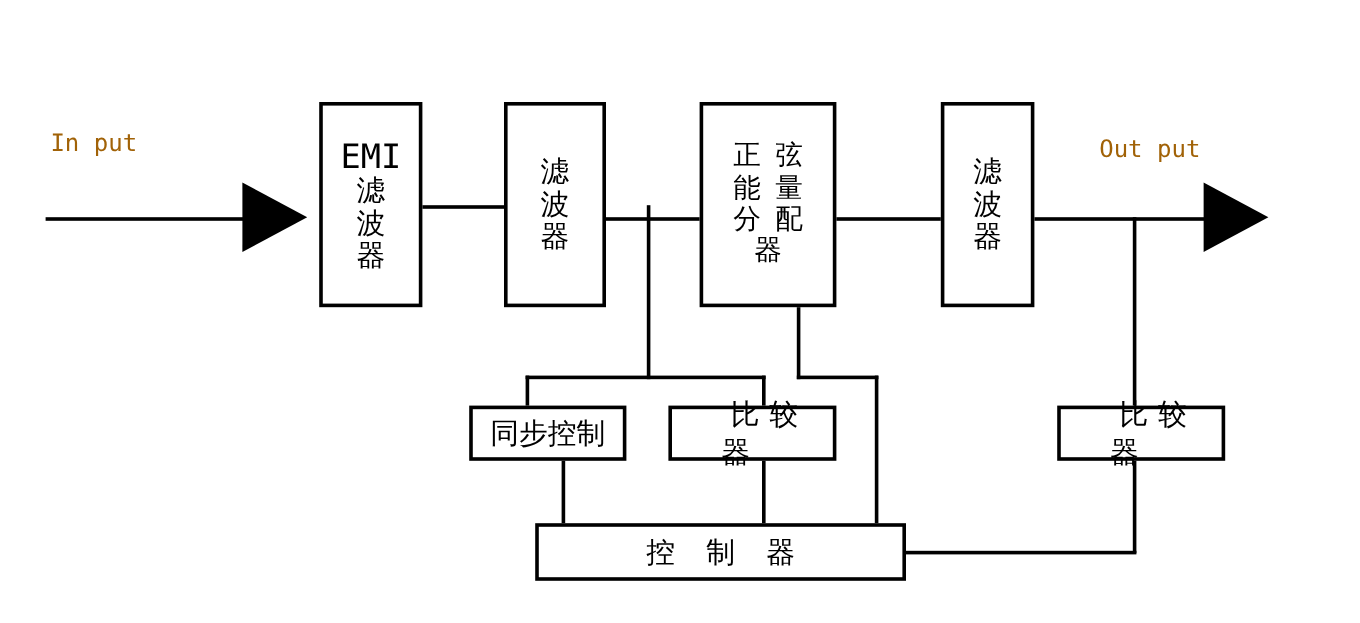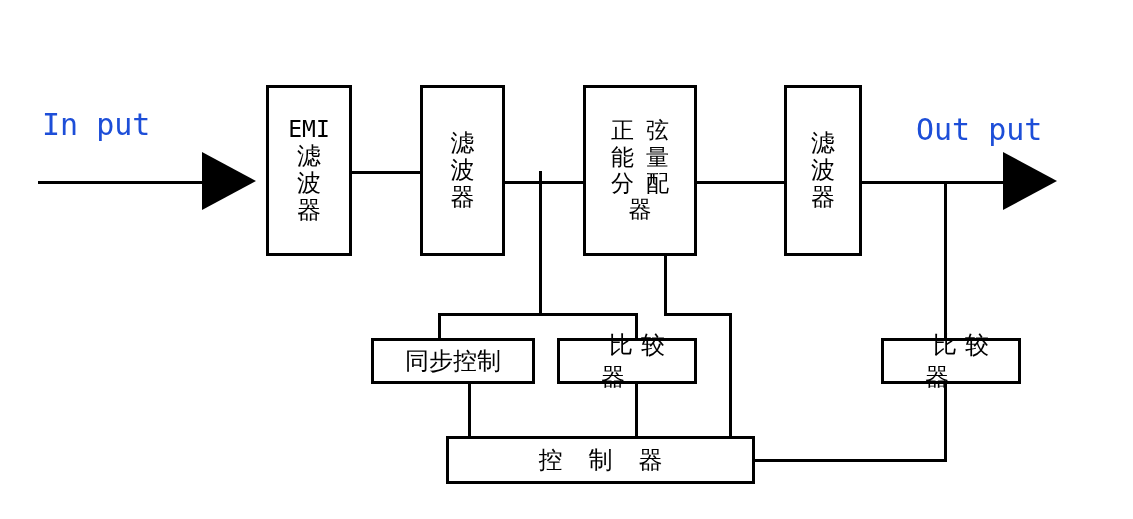--- a/index.html
+++ b/index.html
@@ -39,35 +39,35 @@
     grid-template-columns: auto auto;
     justify-items: center;
     align-items: center;
     column-gap: 12px;
     row-gap: 1px;
     line-height: 1.1;
   }
   .grid2 .wide { grid-column: 1 / span 2; }
   .cjk { font-size: 24px; font-weight: 400; }
   .cjk-sm { font-size: 23px; font-weight: 400; }
-  .latin { font-size: 23px; font-family: "DejaVu Sans Mono", "Liberation Mono", monospace; letter-spacing: 0px; }
+  .latin { font-size: 28px; font-family: "DejaVu Sans Mono", "Liberation Mono", monospace; letter-spacing: 0px; }
   .sp-mid { letter-spacing: 8px; text-indent: 8px; margin-left: 41px; }
   .sp-xwide { letter-spacing: 26px; text-indent: 26px; text-align: center; }
   .wire {
     position: absolute;
     background: #000000;
     z-index: 1;
   }
   .wire.h { height: 3px; }
   .wire.v { width: 3px; }
   .label {
     position: absolute;
-    color: #1d4ed8;
+    color: #a16207;
     font-family: "DejaVu Sans Mono", "Liberation Mono", monospace;
-    font-size: 30px;
+    font-size: 20px;
     white-space: pre;
     z-index: 2;
   }
   .arrow {
     position: absolute;
     width: 0;
     height: 0;
     border-style: solid;
     border-width: 29px 0 29px 54px;
     border-color: transparent transparent transparent #000000;
@@ -143,21 +143,21 @@
   </div>
 
   <div class="block" style="left:784px; top:85px; width:78px; height:171px;">
     <div class="vstack">
       <span class="cjk">滤</span>
       <span class="cjk">波</span>
       <span class="cjk">器</span>
     </div>
   </div>
 
-  <div class="block" style="left:371px; top:338px; width:164px; height:46px;">
+  <div class="block" style="left:391px; top:338px; width:131px; height:46px;">
     <span class="cjk">同步控制</span>
   </div>
 
   <div class="block" style="left:557px; top:338px; width:140px; height:46px;">
     <span class="cjk sp-mid">比较器</span>
   </div>
 
   <div class="block" style="left:881px; top:338px; width:140px; height:46px;">
     <span class="cjk sp-mid">比较器</span>
   </div>

